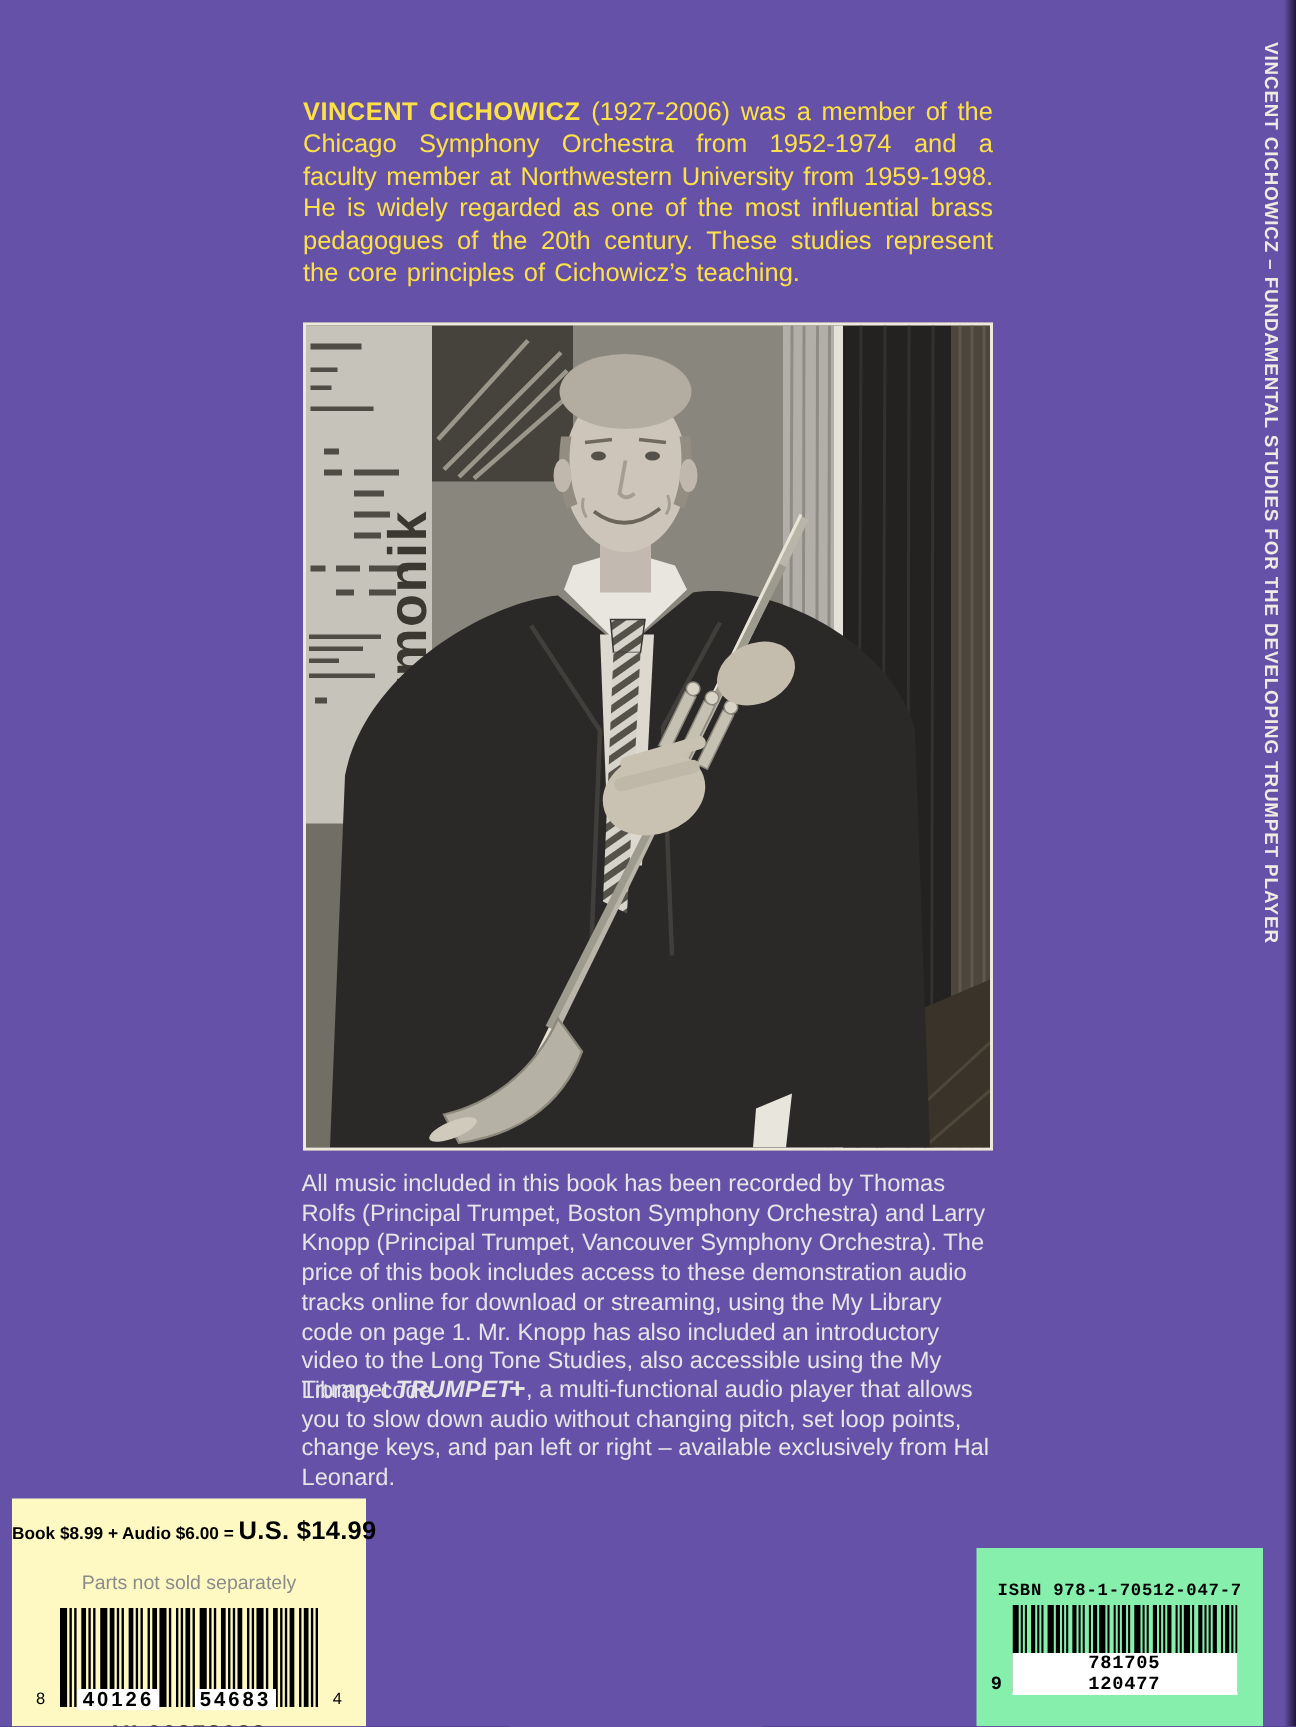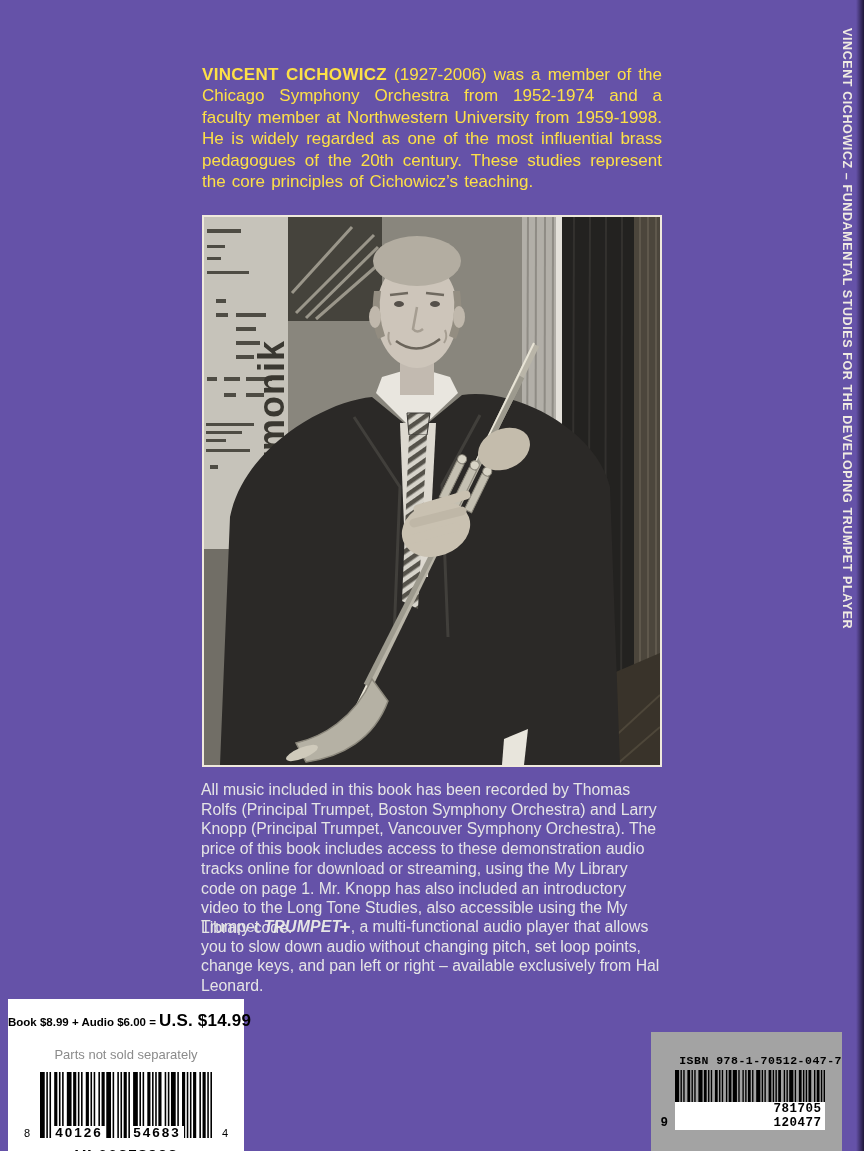--- a/index.html
+++ b/index.html
@@ -36,21 +36,21 @@
   .body-par{
     position:absolute; left:201px; top:780px; width:464px; margin:0;
     color:#e5e5e5; font-size:15.8px; line-height:19.7px;
   }
   .playback{top:917px;}
   .pb-logo{font-style:italic; font-weight:800; letter-spacing:0.2px; white-space:nowrap;}
   .pb-plus{font-style:normal; font-weight:900; font-size:19px; margin-left:-2px; vertical-align:-1px;}
   
   .price-box{
     position:absolute; left:8px; top:999px; width:236px; height:152px;
-    background:#ffffff; color:#000; text-align:center;
+    background:#fef9c3; color:#000; text-align:center;
   }
   .price-line{margin-top:12px; white-space:nowrap;}
   .price-line .small{font-size:11.5px; font-weight:bold;}
   .price-line .big{font-size:17px; font-weight:bold; letter-spacing:0.2px;}
   .parts-note{margin-top:16px; font-size:13px; color:#8b8b8b;}
   .bcwrap{position:relative; margin:10px auto 0; }
   .bcwrap .bc-bars{position:absolute; top:0; bottom:0;}
   .bcwrap svg{display:block; width:100%; height:100%;}
   .bc-digits{position:absolute; bottom:-2px; display:flex; justify-content:space-around; pointer-events:none;}
   .bc-digits span{background:#fff; padding:0 3px; font-weight:bold; font-size:13.5px; line-height:14px; letter-spacing:2px;}
@@ -66,21 +66,21 @@
     display:flex; align-items:center; justify-content:center; gap:11px;
   }
   .hl-mark{width:47px; height:47px; flex:0 0 auto;}
   .hl-text{
     color:#f2ecd2; font-size:27px; font-weight:600; letter-spacing:5.5px; white-space:nowrap;
   }
   .hl-text sup{font-size:11px; letter-spacing:0; vertical-align:9px;}
   
   .isbn-box{
     position:absolute; left:651px; top:1032px; width:191px; height:119px;
-    background:#a3a3a3; color:#000; text-align:right;
+    background:#86efac; color:#000; text-align:center;
   }
   .isbn-label{
     margin-top:22px; font-family:"Liberation Mono", monospace;
     font-size:11.5px; font-weight:bold; letter-spacing:0.5px; white-space:nowrap;
   }
   .ean{width:164px; height:58px; margin-top:3px;}
   .ean .bc-bars{left:10px; right:4px;}
   .ean .bc-digits{left:10px; right:4px; font-family:"Liberation Mono", monospace;flex-direction:column;}
   .ean .bc-digits span{font-family:"Liberation Mono", monospace; font-size:12.5px; letter-spacing:0.5px; font-weight:bold;}
   .ean .out-l{left:-4px; font-family:"Liberation Mono", monospace; font-weight:bold; font-size:12.5px;}

